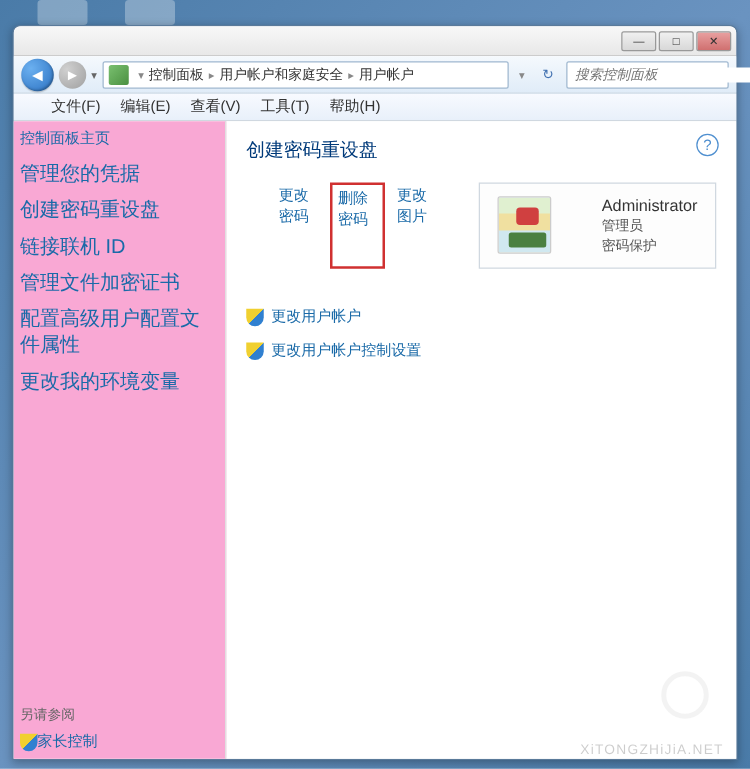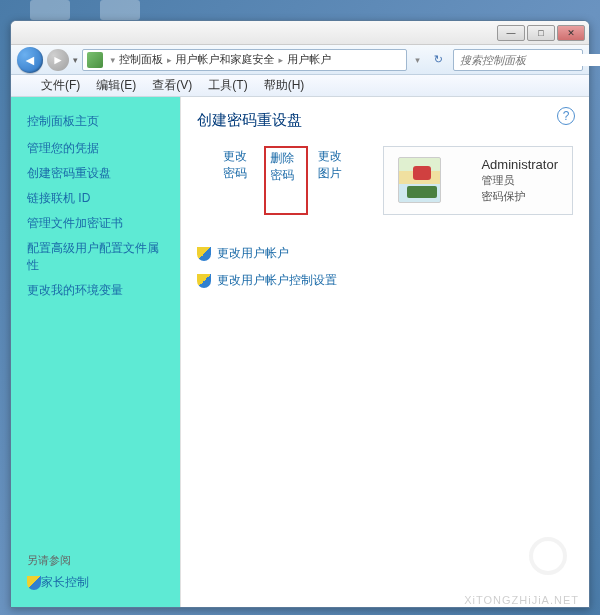--- a/index.html
+++ b/index.html
@@ -16,24 +16,24 @@
     .breadcrumb { flex: 1; height: 22px; background: #fff; border: 1px solid #a0b8d0; border-radius: 2px; display: flex; align-items: center; padding: 0 4px; font-size: 11px; color: #333; }
     .bc-icon { width: 16px; height: 16px; background: linear-gradient(135deg, #7ac070, #4a9040); border-radius: 2px; margin-right: 4px; }
     .bc-sep { margin: 0 4px; color: #888; font-size: 9px; }
     .bc-item { cursor: pointer; }
     .nav-refresh { font-size: 11px; color: #4070b0; cursor: pointer; padding: 0 6px; }
     .search-box { width: 130px; height: 22px; background: #fff; border: 1px solid #a0b8d0; border-radius: 2px; display: flex; align-items: center; padding: 0 4px; }
     .search-input { flex: 1; border: none; outline: none; font-size: 11px; color: #888; font-style: italic; padding-left: 2px; }
     .menu-bar { height: 22px; background: linear-gradient(to bottom, #f8faff, #e8f0fa); display: flex; align-items: center; padding: 0 22px; font-size: 12px; border-bottom: 1px solid #d0d8e0; }
     .menu-item { padding: 2px 8px; cursor: pointer; color: #333; }
     .content { flex: 1; display: flex; background: #fff; }
-    .sidebar { width: 170px; background: #5eead4; border-right: 1px solid #e0e0e0; padding: 16px; display: flex; flex-direction: column; }
+    .sidebar { width: 170px; background: #f9a8d4; border-right: 1px solid #e0e0e0; padding: 5px; display: flex; flex-direction: column; }
     .sidebar-title { font-size: 12px; color: #1a6aa8; margin-bottom: 10px; cursor: pointer; }
     .sidebar-links { display: flex; flex-direction: column; gap: 8px; }
-    .sidebar-link { font-size: 12px; color: #1a6aa8; cursor: pointer; }
+    .sidebar-link { font-size: 16px; color: #1a6aa8; cursor: pointer; }
     .sidebar-spacer { flex: 1; }
     .sidebar-footer { font-size: 11px; color: #666; margin-bottom: 6px; }
     .sidebar-footer-link { display: flex; align-items: center; gap: 0; font-size: 12px; color: #1a6aa8; cursor: pointer; }
     .shield-icon { width: 14px; height: 14px; background: linear-gradient(135deg, #f0d030 0%, #f0d030 50%, #3080d0 50%, #3080d0 100%); border-radius: 0 0 50% 50%; }
     .main { flex: 1; padding: 14px 16px; position: relative; }
     .help-icon { position: absolute; top: 10px; right: 14px; width: 18px; height: 18px; border-radius: 50%; border: 1px solid #5090d0; color: #5090d0; font-size: 12px; display: flex; align-items: center; justify-content: center; cursor: pointer; }
     .main-title { font-size: 15px; color: #003a7a; margin-bottom: 16px; }
     .main-body { display: flex; gap: 30px; }
     .action-col { display: flex; flex-direction: row; gap: 6px; padding-left: 22px; }
     .action-link { font-size: 12px; color: #1a6aa8; cursor: pointer; padding: 2px 4px; }

